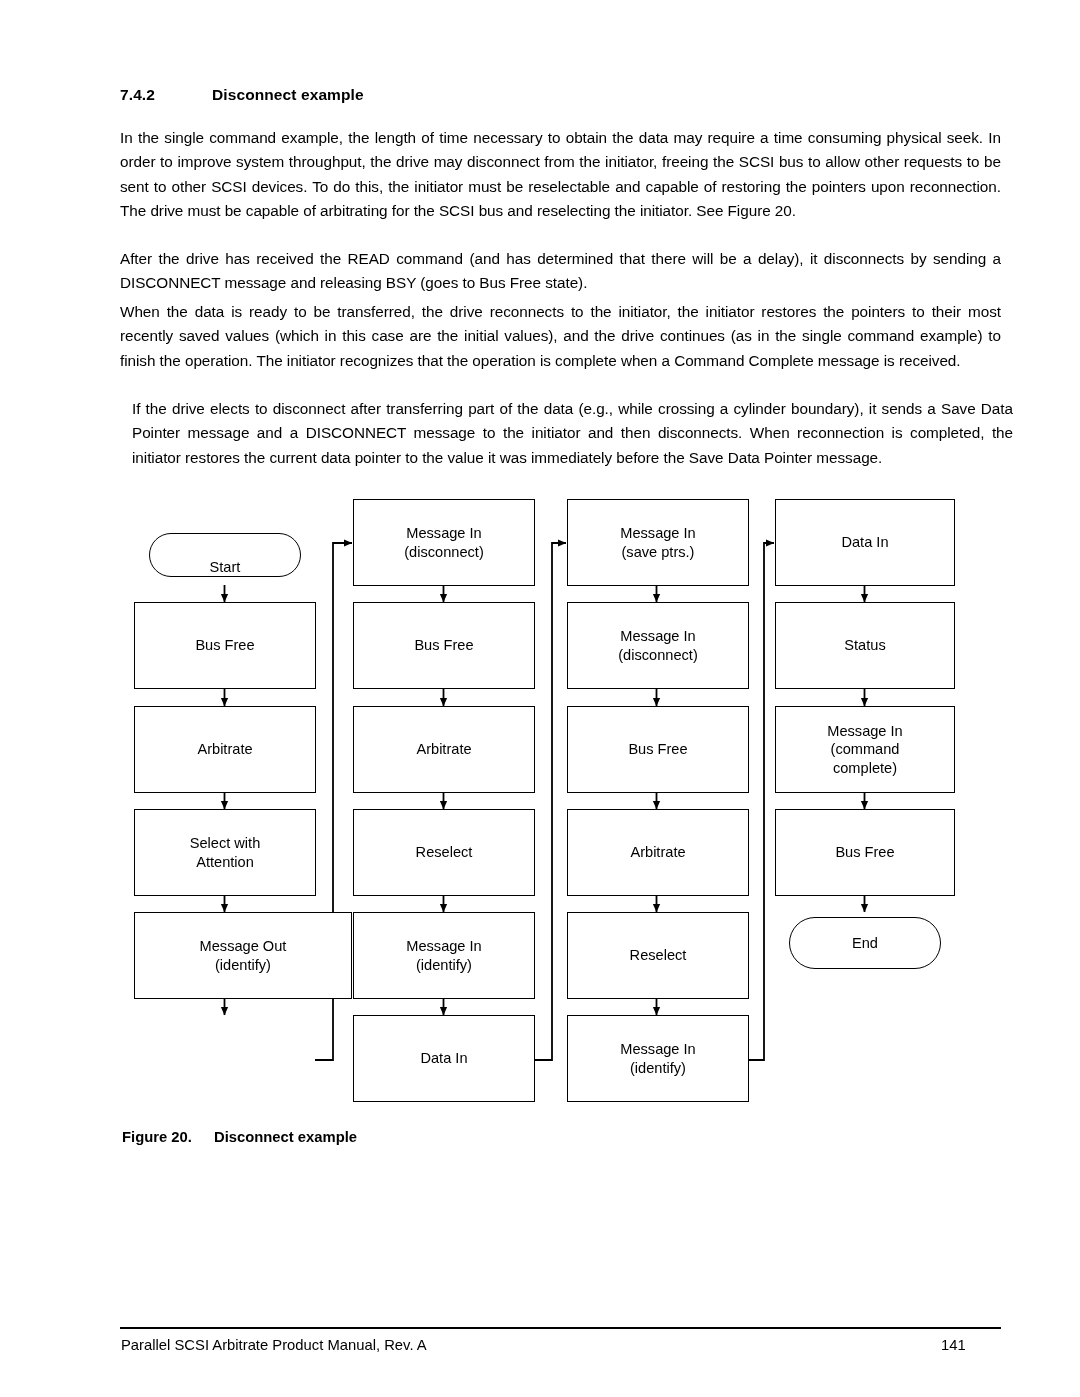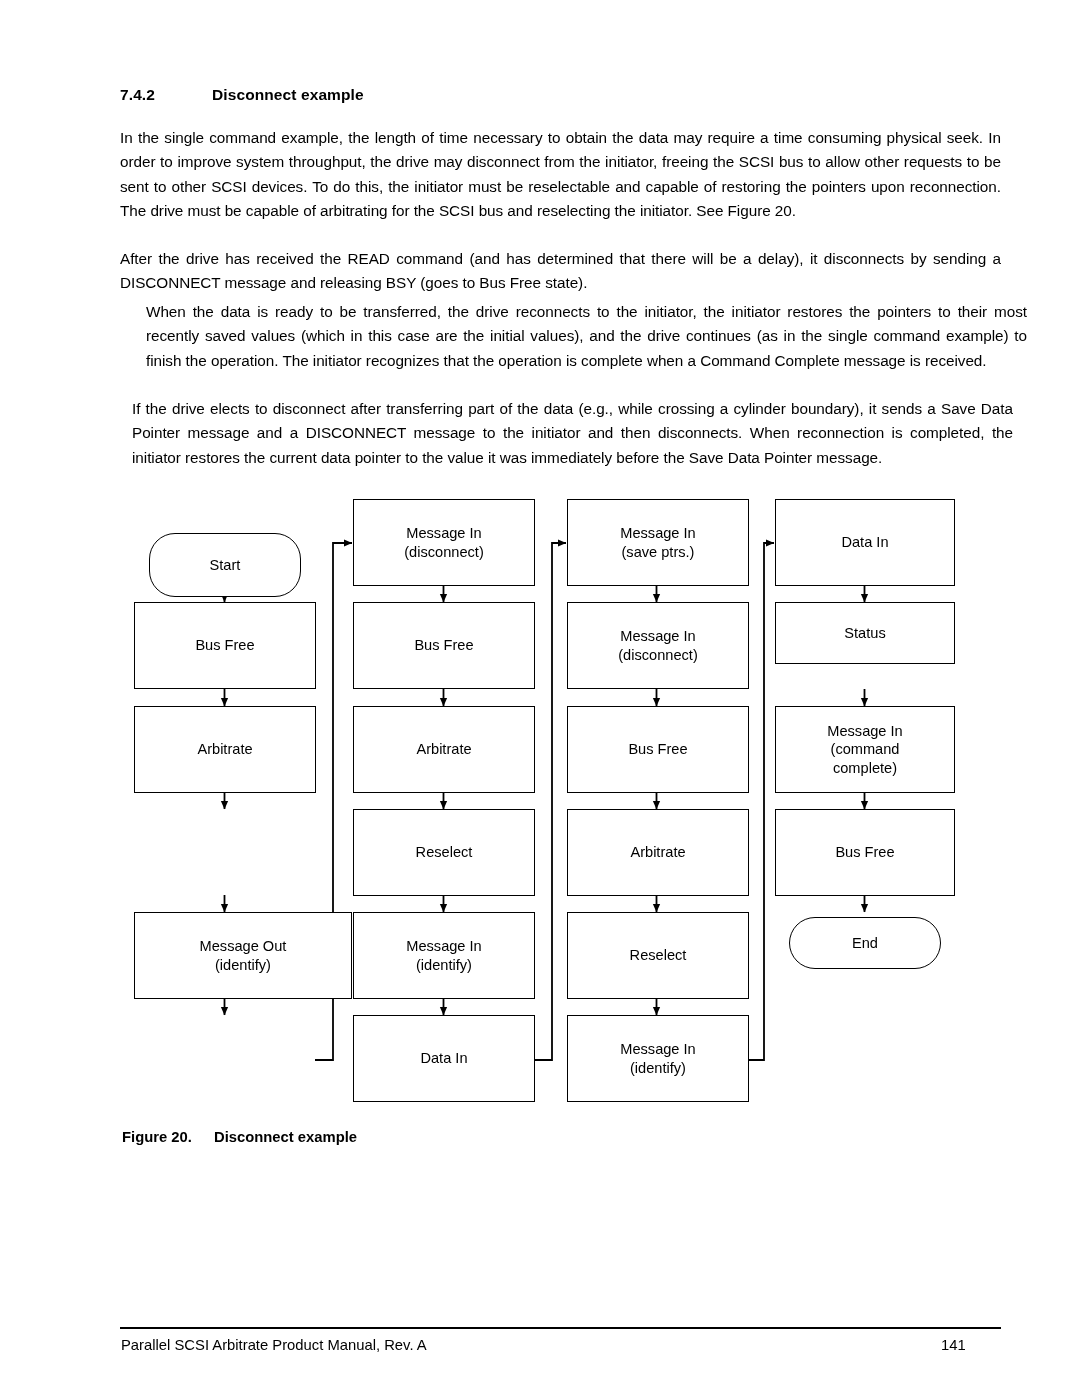--- a/index.html
+++ b/index.html
@@ -41,21 +41,21 @@
     position: absolute;
     left: 120px;
     width: 881px;
     font-size: 15.3px;
     line-height: 24.3px;
     text-align: justify;
     letter-spacing: -0.05px;
   }
   .para.p1 { top: 126px; }
   .para.p2 { top: 247px; }
-  .para.p3 { top: 300px; margin-left: 26px; }
+  .para.p3 { top: 300px; }
   .para.p4 { top: 397px; margin-left: 12px; }
 
   
   .chart {
     position: absolute;
     left: 0;
     top: 0;
     width: 1080px;
     height: 1397px;
     pointer-events: none;
@@ -160,29 +160,32 @@
         <path d="M864.5,689 L864.5,706"></path>
         <path d="M864.5,792 L864.5,809"></path>
         <path d="M864.5,895 L864.5,912"></path>
 
         <path d="M315,1060 L333,1060 L333,543 L352,543"></path>
         <path d="M535,1060 L552,1060 L552,543 L566,543"></path>
         <path d="M748,1060 L764,1060 L764,543 L774,543"></path>
       </g>
     </svg>
 
-    <div class="node terminator" style="left:149px; top:533px; width:152px; height:64px;">
+    <div class="node terminator" style="left:149px; top:533px; width:152px; height:44px;align-items:flex-end;">
       <span>Start</span>
     </div>
     <div class="node" style="left:134px; top:602px; width:182px; height:87px;">
       <span>Bus Free</span>
     </div>
     <div class="node" style="left:134px; top:706px; width:182px; height:87px;">
       <span>Arbitrate</span>
     </div>
+    <div class="node" style="left:134px; top:809px; width:182px; height:87px;">
+      <span>Select with<br>Attention</span>
+    </div>
     <div class="node" style="left:134px; top:912px; width:218px; height:87px;">
       <span>Message Out<br>(identify)</span>
     </div>
 
     <div class="node" style="left:353px; top:499px; width:182px; height:87px;">
       <span>Message In<br>(disconnect)</span>
     </div>
     <div class="node" style="left:353px; top:602px; width:182px; height:87px;">
       <span>Bus Free</span>
     </div>
@@ -214,21 +217,21 @@
     <div class="node" style="left:567px; top:912px; width:182px; height:87px;">
       <span>Reselect</span>
     </div>
     <div class="node" style="left:567px; top:1015px; width:182px; height:87px;">
       <span>Message In<br>(identify)</span>
     </div>
 
     <div class="node" style="left:775px; top:499px; width:180px; height:87px;">
       <span>Data In</span>
     </div>
-    <div class="node" style="left:775px; top:602px; width:180px; height:62px;">
+    <div class="node" style="left:775px; top:602px; width:180px; height:87px;">
       <span>Status</span>
     </div>
     <div class="node" style="left:775px; top:706px; width:180px; height:87px;">
       <span>Message In<br>(command<br>complete)</span>
     </div>
     <div class="node" style="left:775px; top:809px; width:180px; height:87px;">
       <span>Bus Free</span>
     </div>
     <div class="node terminator" style="left:789px; top:917px; width:152px; height:52px;">
       <span>End</span>

